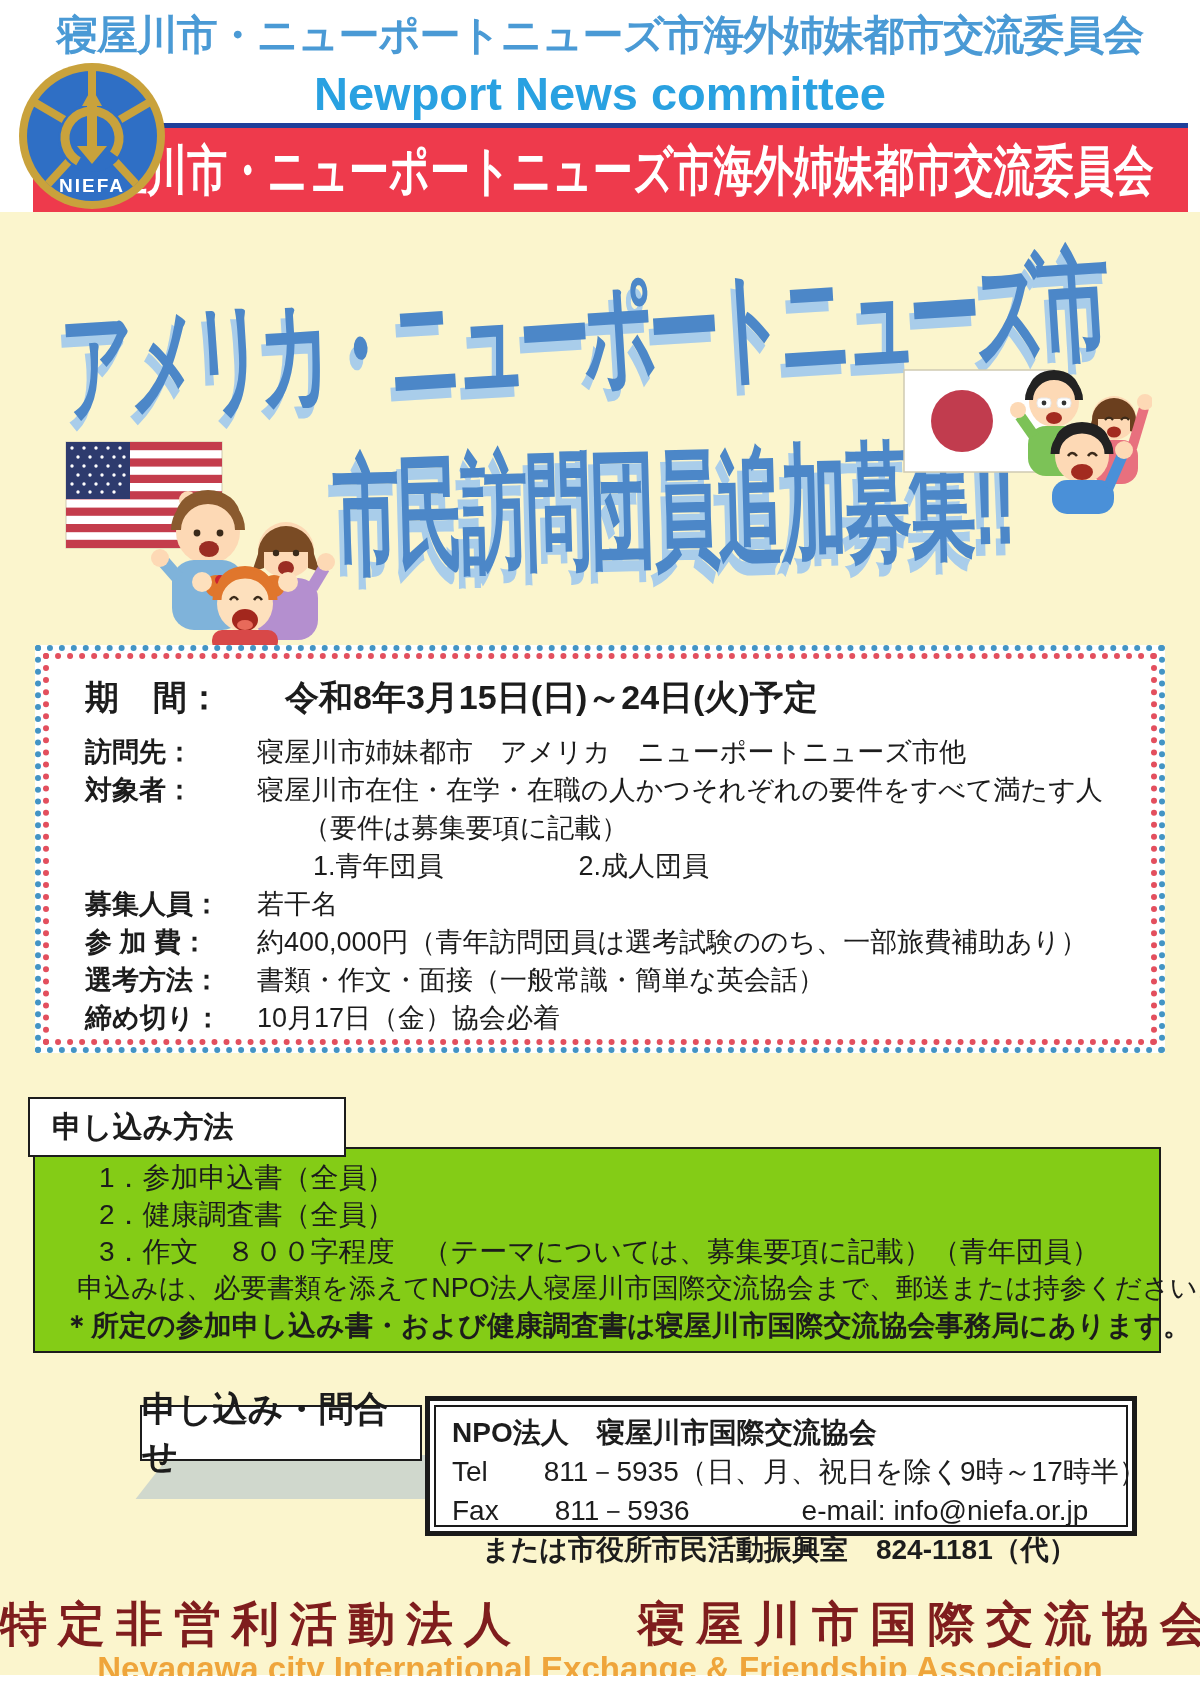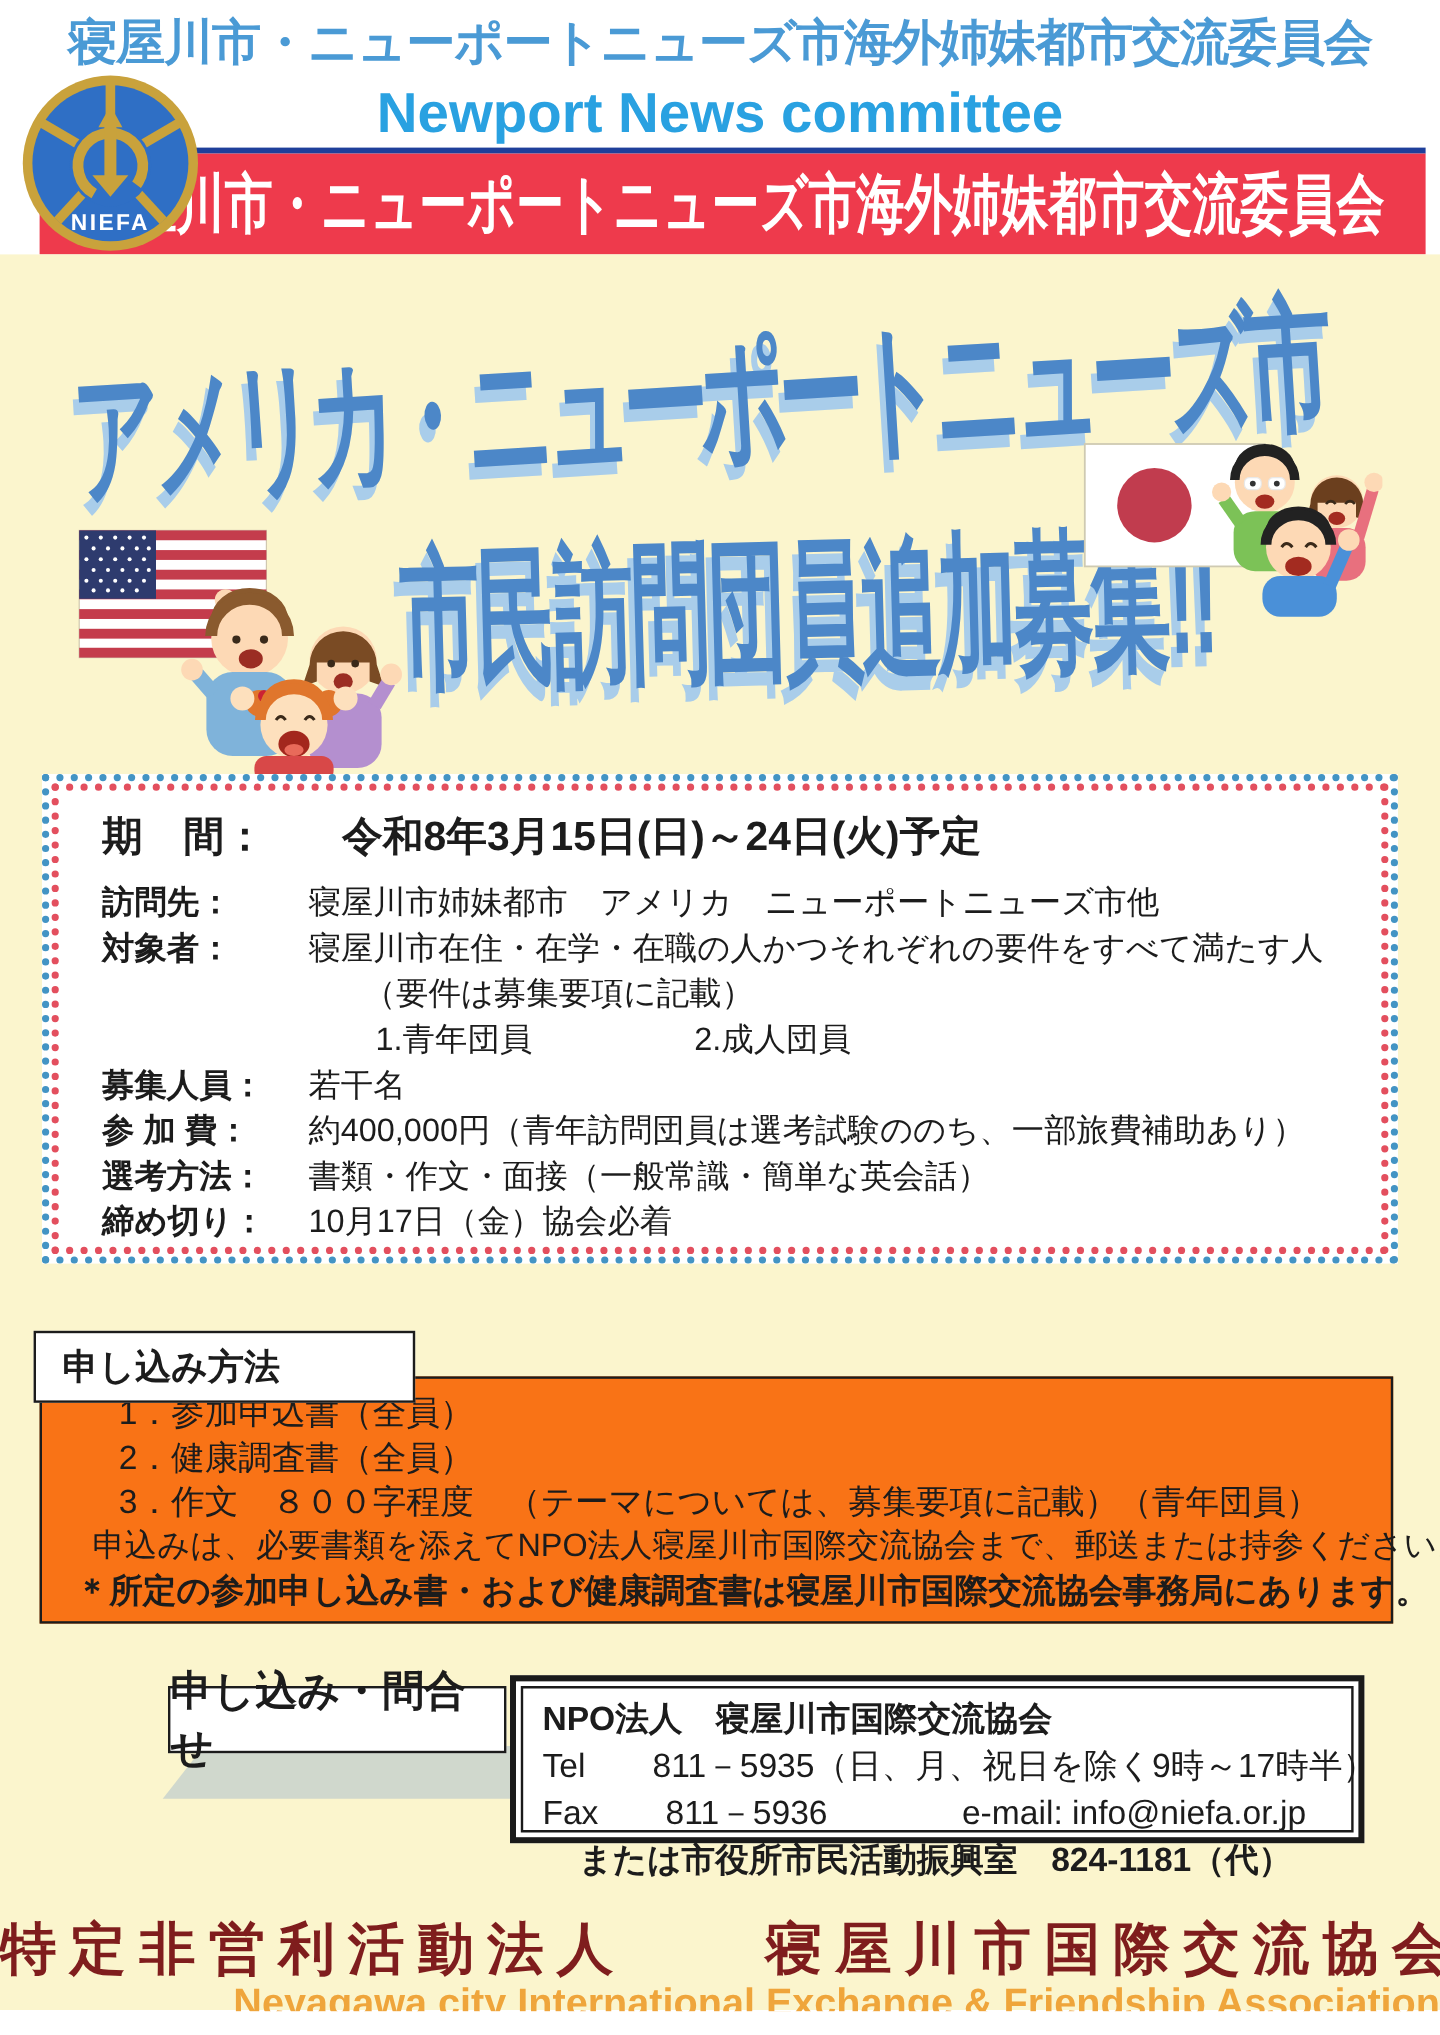--- a/index.html
+++ b/index.html
@@ -63,25 +63,25 @@
   .irow .ivalue{ flex:1; }
   .irow.head{ font-size:34px; line-height:48px; font-weight:bold; margin-bottom:12px;}
   .irow.head .ilabel{ width:200px; flex:0 0 200px;}
   .irow.indent1 .ivalue{ padding-left:46px;}
   .irow.indent2 .ivalue{ padding-left:56px;}
   
   .app-label-box{
     position:absolute; top:1097px; left:28px; width:318px; height:60px;
     background:#ffffff; border:2px solid #1c1c1c; box-sizing:border-box;
     display:flex; align-items:center; padding-left:22px;
-    font-size:30px; font-weight:bold; z-index:6;margin-top:12px;
+    font-size:30px; font-weight:bold; z-index:6;
   }
   .app-content-box{
     position:absolute; top:1147px; left:33px; width:1128px; height:206px;
-    background:#f97316; border:2px solid #1c1c1c; box-sizing:border-box;
+    background:#84cc16; border:2px solid #1c1c1c; box-sizing:border-box;
     padding:10px 12px 6px 28px; z-index:5;
   }
   .app-item{ font-size:28px; line-height:37px; padding-left:36px; white-space:nowrap;}
   .app-instruction{ font-size:27px; line-height:37px; padding-left:14px; white-space:nowrap;}
   .app-note{ font-size:28px; line-height:37px; font-weight:bold; white-space:nowrap;}
   
   .contact-shadow{
     position:absolute; top:1455px; left:170px; width:300px; height:44px;
     background:#b9c7cc; opacity:.65; transform:skewX(-38deg); transform-origin:0 0; z-index:4;
   }
@@ -100,21 +100,21 @@
   }
   .cline{ font-size:28px; line-height:39px; white-space:nowrap;}
   .cline.org{ font-weight:bold;}
   .cline.alt{ padding-left:30px; font-weight:bold;}
   
   .footer-jp{
     position:absolute; top:1593px; left:0; width:1200px; text-align:center;
     font-size:47px; font-weight:bold; color:#7f1d1d; letter-spacing:11px; white-space:nowrap;
   }
   .footer-en{
-    position:absolute; top:1650px; left:0; width:1200px; text-align:right;
+    position:absolute; top:1650px; left:0; width:1200px; text-align:center;
     font-size:33px; font-weight:bold; color:#efa53b; white-space:nowrap;
   }
   .bottom-white{
     position:absolute; top:1676px; left:0; width:1200px; height:20px;
     background:#ffffff; z-index:8;
   }
 </style>
 </head>
 <body>
 

